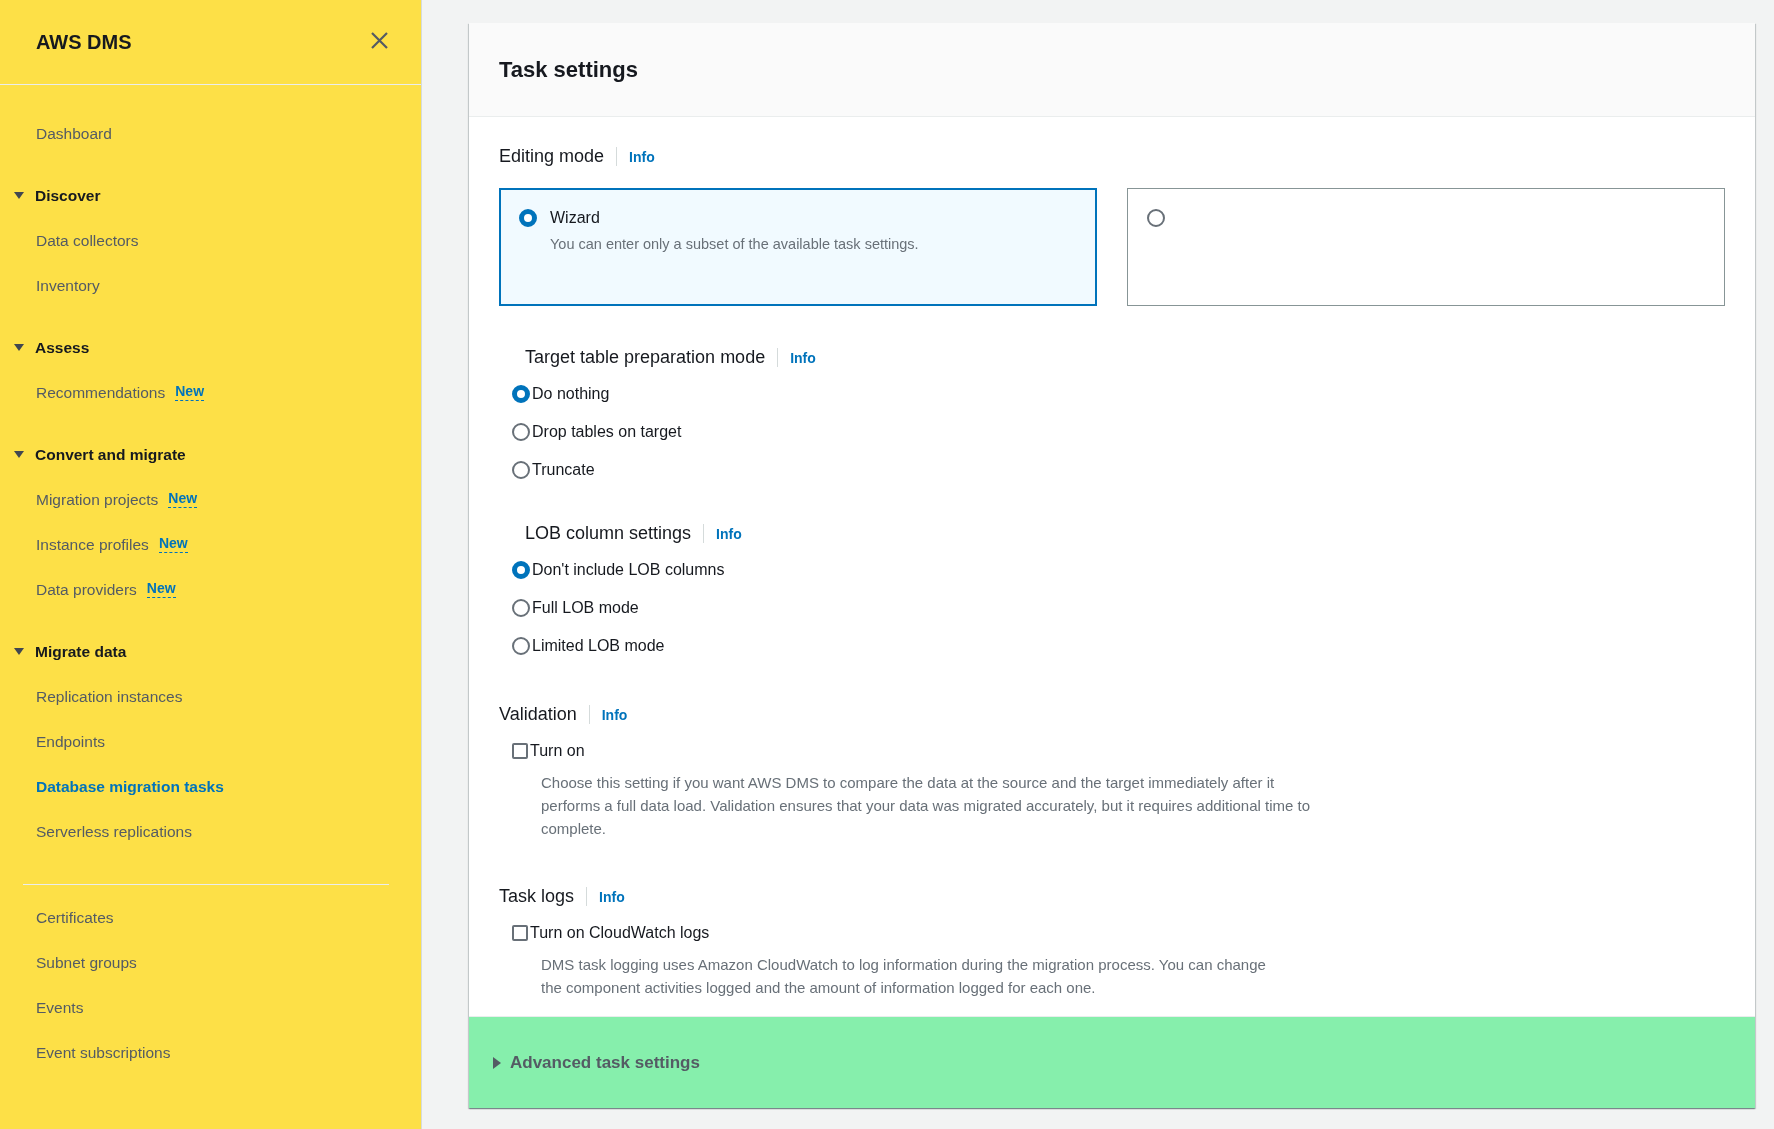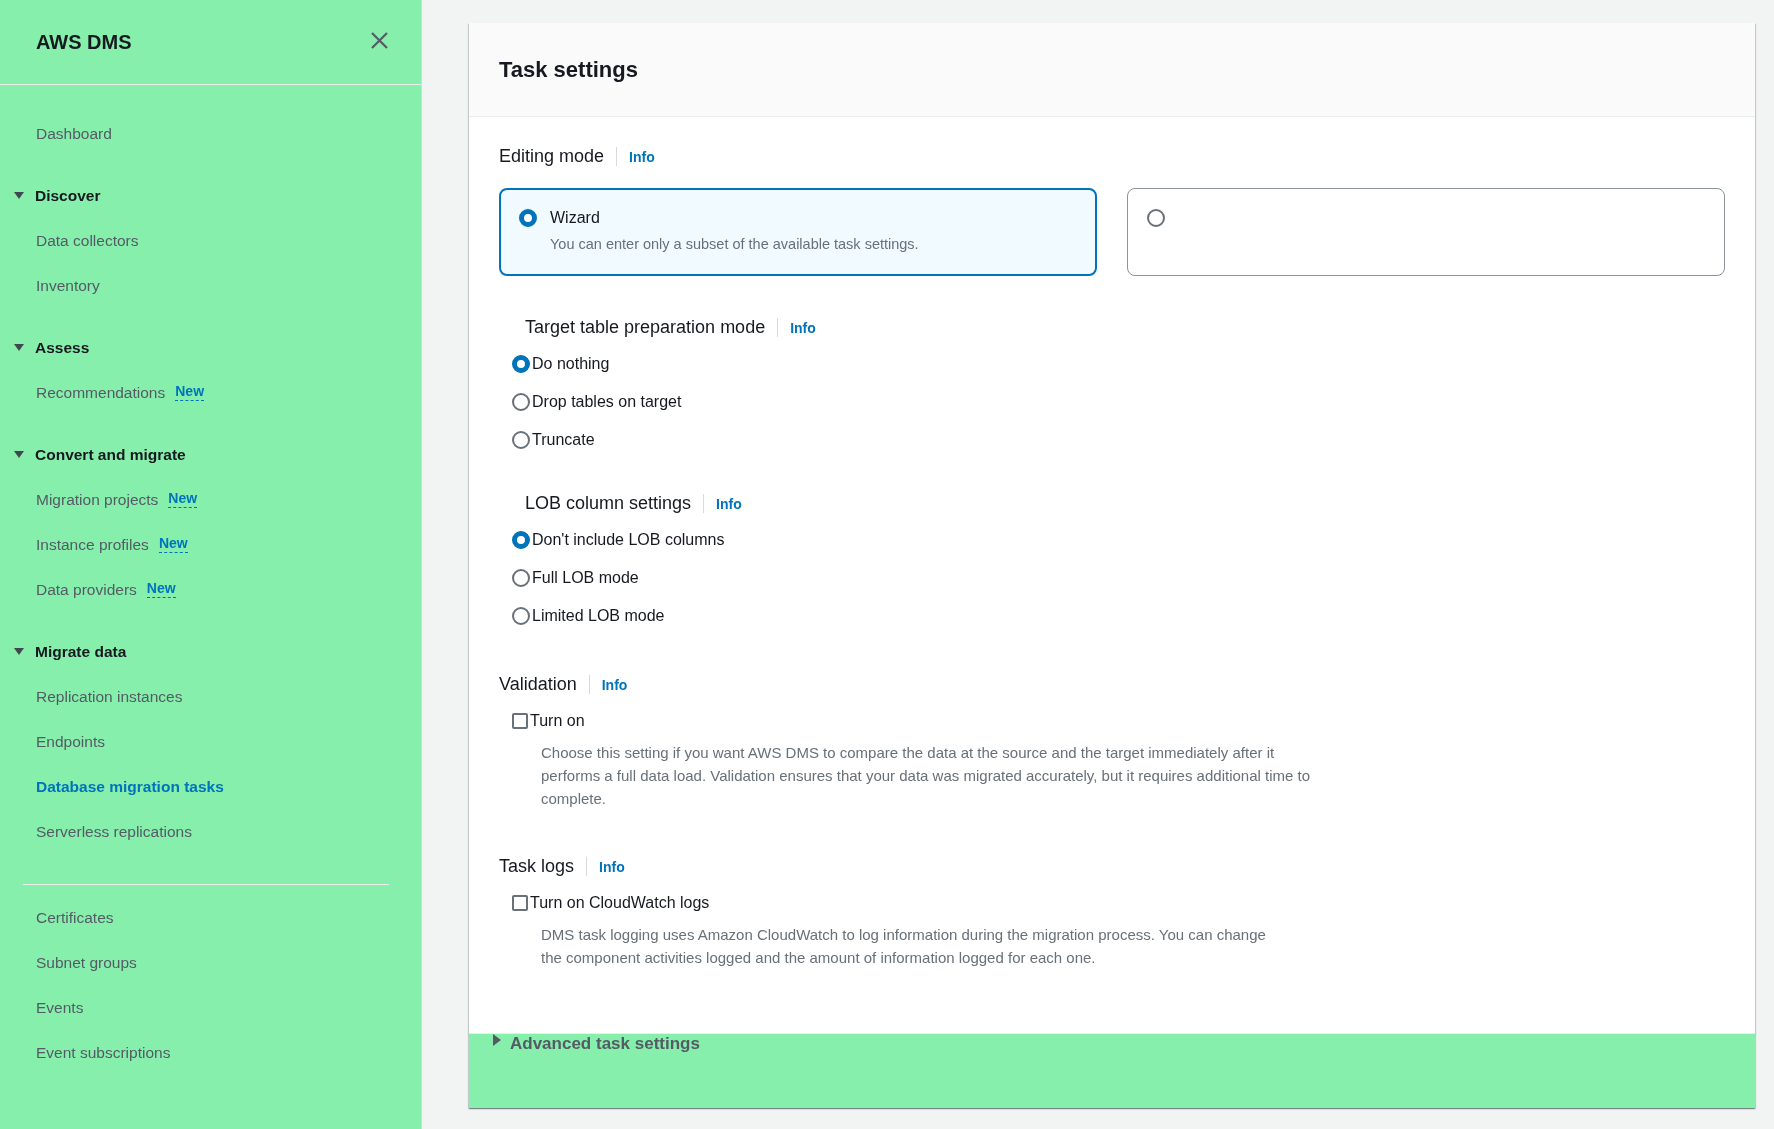--- a/index.html
+++ b/index.html
@@ -6,21 +6,21 @@
   html,body { width:1774px; height:1129px; overflow:hidden; }
   body {
     display:flex;
     font-family:"Liberation Sans", sans-serif;
     background:#f2f3f3;
     color:#16191f;
   }
 
   
   .sidebar {
-    width:422px; flex-shrink:0; background:#86efac;
+    width:422px; flex-shrink:0; background:#fde047;
     border-right:1px solid #d5dbdb; height:100%;
   }
   .sidebar-header {
     height:85px; display:flex; align-items:center; justify-content:space-between;
     padding:0 30px 0 36px; border-bottom:1px solid #eaeded;
   }
   .sidebar-title { font-size:20px; font-weight:700; color:#16191f; }
   .close-btn {
     width:24px; height:24px; display:flex; align-items:center; justify-content:center;
     cursor:pointer; background:none; border:none;
@@ -51,33 +51,33 @@
     width:1286px; height:1085px; background:#86efac; display:flex; flex-direction:column;
     box-shadow:0 1px 1px 0 rgba(0,28,36,.3), 1px 1px 1px 0 rgba(0,28,36,.15), -1px 1px 1px 0 rgba(0,28,36,.15);
   }
   .card-header {
     height:94px; background:#fafafa; border-bottom:1px solid #eaeded;
     display:flex; align-items:center; padding:0 30px; flex-shrink:0;
   }
   .card-title { font-size:22px; font-weight:700; color:#16191f; }
   .card-body { flex:1; padding:29px 30px 0 30px; background:#ffffff; }
   .card-footer {
-    height:75px; border-top:1px solid #eaeded; display:flex; align-items:flex-start;
+    height:92px; border-top:1px solid #eaeded; display:flex; align-items:center;
     padding:0 24px; cursor:pointer; flex-shrink:0;
   }
 
   .section-label-row { display:flex; align-items:center; }
   .section-label { font-size:18px; color:#16191f; }
   .label-sep { width:1px; height:19px; background:#d5dbdb; margin:0 12px; }
   .info-link { font-size:14px; font-weight:700; color:#0073bb; cursor:pointer; text-decoration:none; }
 
   
   .tile-row { display:flex; gap:30px; margin-top:21px; }
   .tile {
-    flex:1; height:88px; border:1px solid #879596; border-radius:8px; background:#fff;
+    flex:1; height:118px; border:1px solid #879596; border-radius:0; background:#fff;
     padding:17px 19px; display:flex; gap:13px; cursor:pointer;
   }
   .tile.selected { border:2px solid #0073bb; background:#f1faff; padding:16px 18px; }
   .tile-label { font-size:16px; color:#16191f; line-height:24px; }
   .tile-desc { font-size:14.5px; color:#687078; line-height:22px; margin-top:3px; }
   .tile-desc.narrow { max-width:460px; }
 
   
   .radio {
     width:18px; height:18px; border-radius:50%; border:2px solid #687078;

